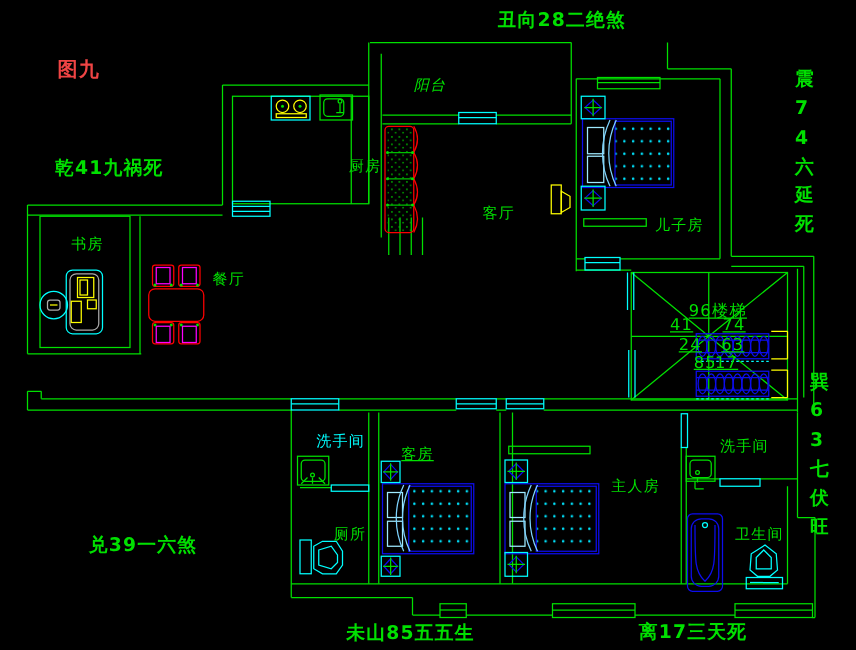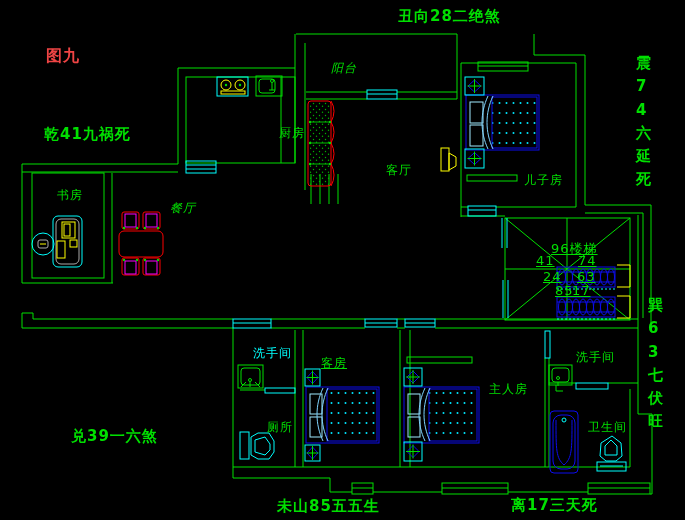--- a/index.html
+++ b/index.html
@@ -305,21 +305,21 @@
 <div class="lbl g fs15 vert" style="left:636px;top:52px;">震74六延死</div>
 <div class="lbl g fs15 vert" style="left:648px;top:294px;">巽63七伏旺</div>
 <div class="lbl g fs15" style="left:71px;top:427px;">兑39一六煞</div>
 <div class="lbl g fs15" style="left:277px;top:497px;">未山85五五生</div>
 <div class="lbl g fs15" style="left:511px;top:496px;">离17三天死</div>
 
 <div class="lbl g fs12" style="left:331px;top:60px;font-style:italic;">阳台</div>
 <div class="lbl g fs12" style="left:251px;top:125px;margin-left:28px;">厨房</div>
 <div class="lbl g fs12" style="left:386px;top:162px;">客厅</div>
 <div class="lbl g fs12" style="left:57px;top:187px;">书房</div>
-<div class="lbl g fs12" style="left:170px;top:200px;font-style:italic;">餐厅</div>
+<div class="lbl g fs12" style="left:170px;top:215px;">餐厅</div>
 <div class="lbl g fs12" style="left:524px;top:172px;">儿子房</div>
 <div class="lbl c fs12" style="left:253px;top:345px;">洗手间</div>
 <div class="lbl g fs12" style="left:267px;top:419px;">厕所</div>
 <div class="lbl g fs12" style="left:321px;top:355px;text-decoration:underline;">客房</div>
 <div class="lbl g fs12" style="left:489px;top:381px;">主人房</div>
 <div class="lbl g fs12" style="left:576px;top:349px;">洗手间</div>
 <div class="lbl g fs12" style="left:588px;top:419px;">卫生间</div>
 
 <div class="lbl g fs10" style="left:551px;top:240px;">96楼梯</div>
 <div class="lbl g fs10" style="left:536px;top:253px;">41</div>

